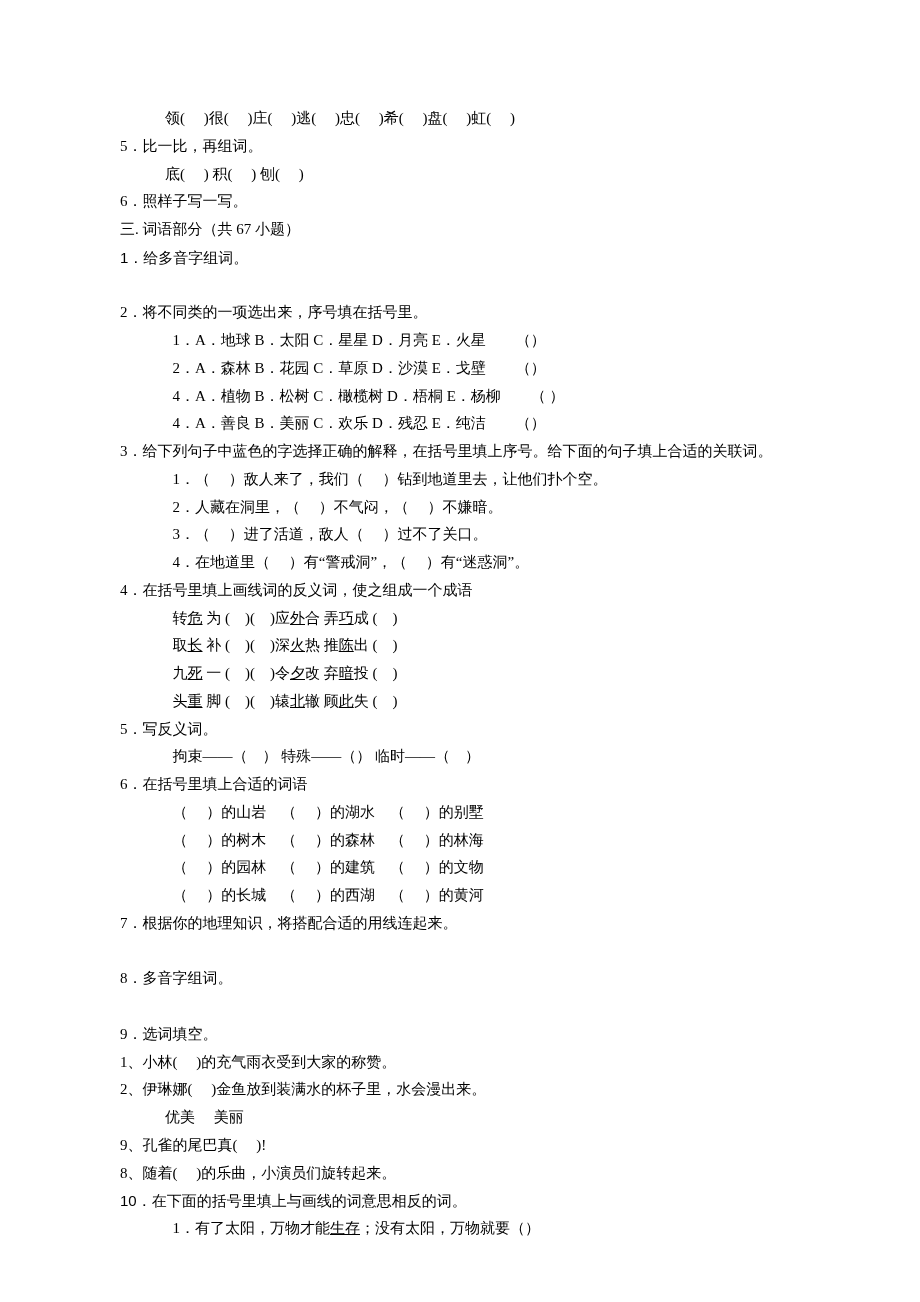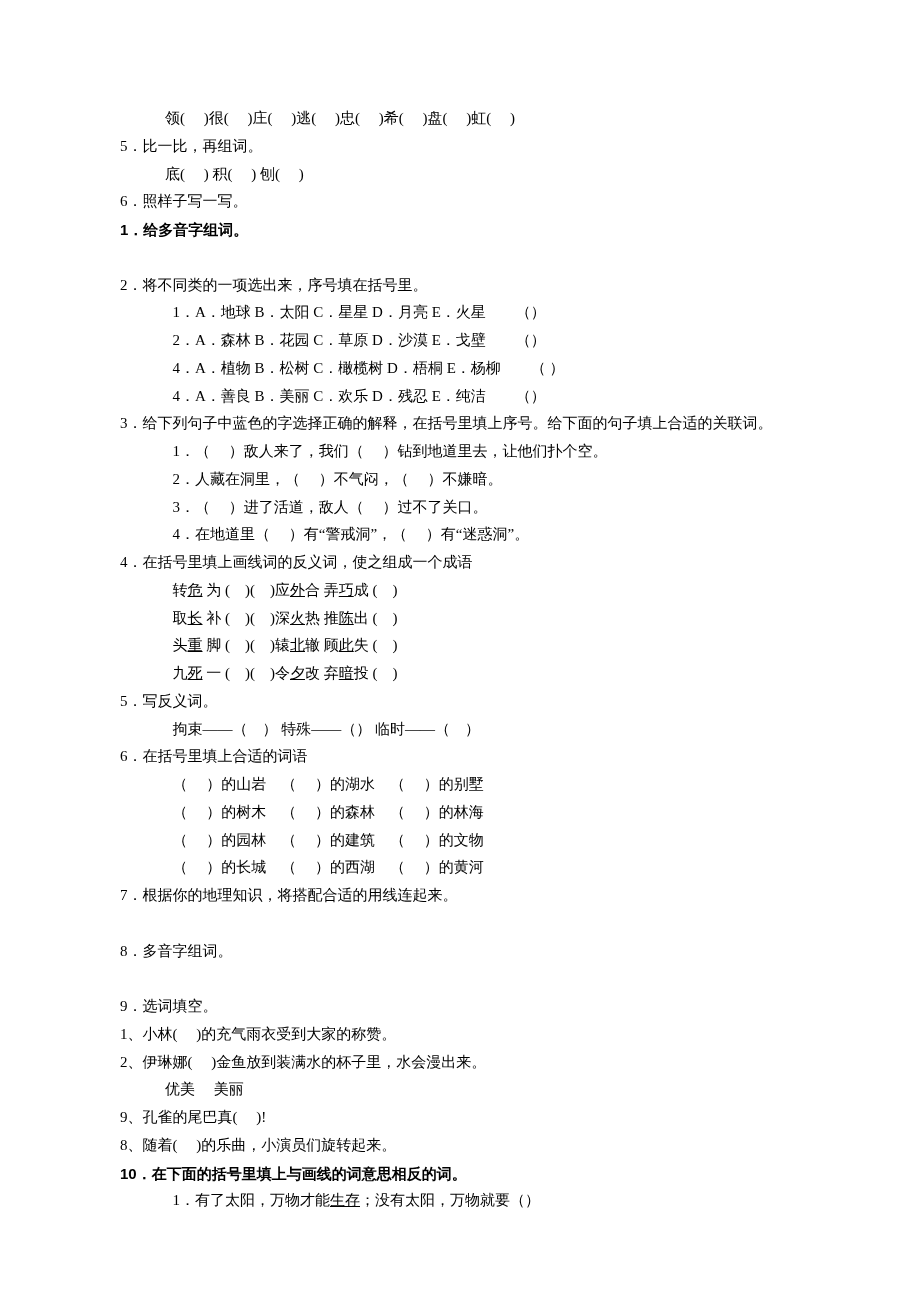--- a/index.html
+++ b/index.html
@@ -1,47 +1,48 @@
 <!DOCTYPE html>
 <html><head>
 <meta charset="utf-8">
 <style>
 body{margin:0;background:#fff;font-family:"SimSun","宋体","Songti SC",serif;color:#000;font-size:15px;line-height:1.85}
 .page{width:920px;min-height:1302px;padding:105px 115px 60px 120px;box-sizing:border-box}
-.b{font-family:"SimHei","黑体","Heiti SC",sans-serif;font-weight:bold}
+.b{font-family:"SimHei","黑体","Heiti SC",sans-serif;font-weight:normal}
 .u{text-decoration:underline}
 .l{}
 .i1{text-indent:1em}
 .i4{padding-left:3.5em}
 </style>
 </head>
 <body>
 
 <div class="page">
 <div class="l i1">　　领(　 )很(　 )庄(　 )逃(　 )忠(　 )希(　 )盘(　 )虹(　 )</div>
 <div class="l">5．比一比，再组词。</div>
 <div class="l i1">　　底(　 )  积(　 )  刨(　 )</div>
 <div class="l">6．照样子写一写。</div>
+<div class="l">三.  词语部分（共  67  小题）</div>
 <div class="l b">1．给多音字组词。</div>
 <div style="height:1.85em"></div>
 <div class="l">2．将不同类的一项选出来，序号填在括号里。</div>
 <div class="l i4">1．A．地球  B．太阳  C．星星  D．月亮  E．火星　　（）</div>
 <div class="l i4">2．A．森林  B．花园  C．草原  D．沙漠  E．戈壁　　（）</div>
 <div class="l i4">4．A．植物  B．松树  C．橄榄树  D．梧桐  E．杨柳　　（  ）</div>
 <div class="l i4">4．A．善良  B．美丽  C．欢乐  D．残忍  E．纯洁　　（）</div>
 <div class="l">3．给下列句子中蓝色的字选择正确的解释，在括号里填上序号。给下面的句子填上合适的关联词。</div>
 <div class="l i4">1．（　 ）敌人来了，我们（　 ）钻到地道里去，让他们扑个空。</div>
 <div class="l i4">2．人藏在洞里，（　 ）不气闷，（　 ）不嫌暗。</div>
 <div class="l i4">3．（　 ）进了活道，敌人（　 ）过不了关口。</div>
 <div class="l i4">4．在地道里（　 ）有“警戒洞”，（　 ）有“迷惑洞”。</div>
 <div class="l">4．在括号里填上画线词的反义词，使之组成一个成语</div>
 <div class="i4"><span>转</span><span class="u">危</span><span> 为  (　)(　)应</span><span class="u">外</span><span>合  弄</span><span class="u">巧</span><span>成  (　)</span></div>
 <div class="i4"><span>取</span><span class="u">长</span><span> 补  (　)(　)深</span><span class="u">火</span><span>热  推</span><span class="u">陈</span><span>出  (　)</span></div>
+<div class="i4"><span>九</span><span class="u">死</span><span> 一  (　)(　)令</span><span class="u">夕</span><span>改  弃</span><span class="u">暗</span><span>投  (　)</span></div>
 <div class="i4"><span>头</span><span class="u">重</span><span> 脚  (　)(　)辕</span><span class="u">北</span><span>辙  顾</span><span class="u">此</span><span>失  (　)</span></div>
-<div class="i4"><span>九</span><span class="u">死</span><span> 一  (　)(　)令</span><span class="u">夕</span><span>改  弃</span><span class="u">暗</span><span>投  (　)</span></div>
 <div class="l">5．写反义词。</div>
 <div class="l i4">拘束——（　）  特殊——（）  临时——（　）</div>
 <div class="l">6．在括号里填上合适的词语</div>
 <div class="l i4">（　 ）的山岩　（　 ）的湖水　（　 ）的别墅</div>
 <div class="l i4">（　 ）的树木　（　 ）的森林　（　 ）的林海</div>
 <div class="l i4">（　 ）的园林　（　 ）的建筑　（　 ）的文物</div>
 <div class="l i4">（　 ）的长城　（　 ）的西湖　（　 ）的黄河</div>
 <div class="l">7．根据你的地理知识，将搭配合适的用线连起来。</div>
 <div style="height:1.85em"></div>
 <div class="l">8．多音字组词。</div>

